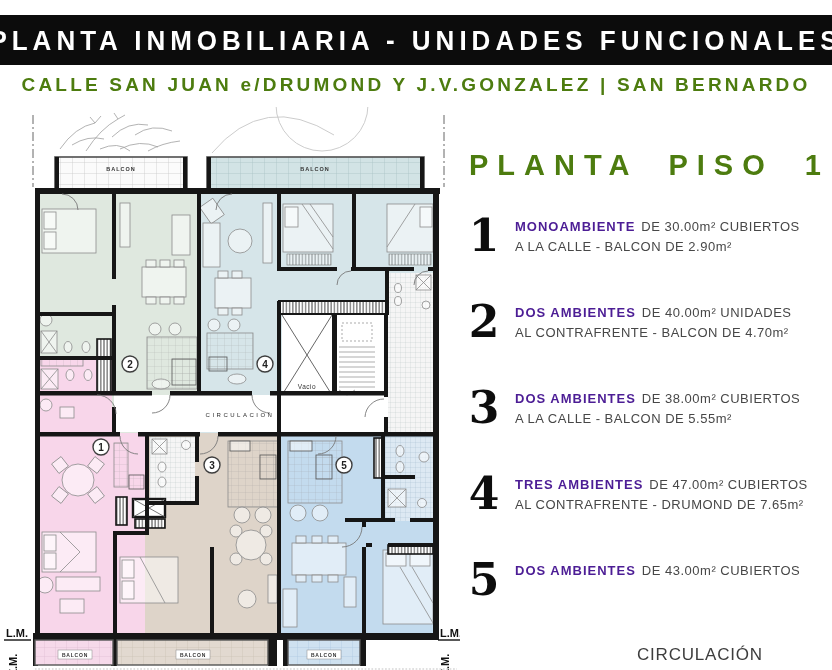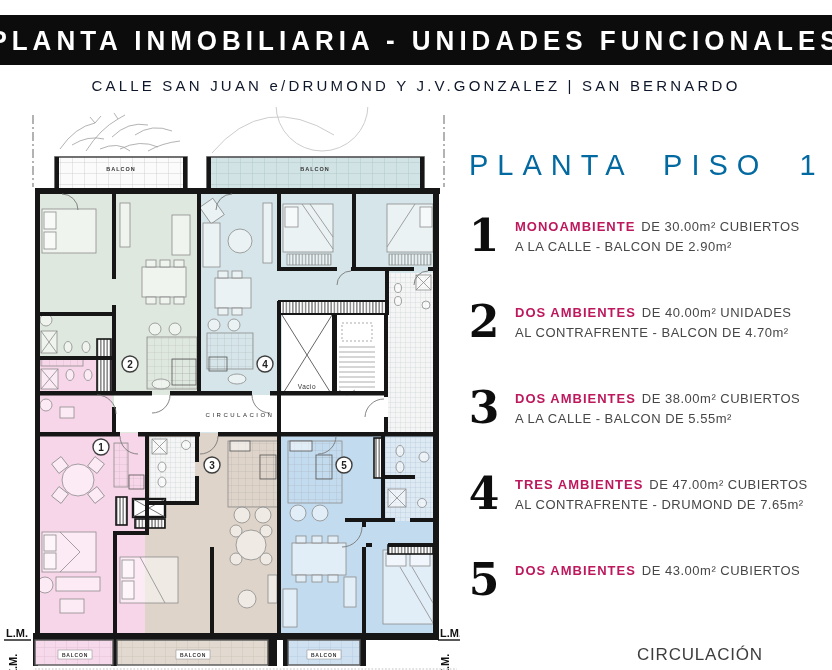--- a/index.html
+++ b/index.html
@@ -5,35 +5,35 @@
   html,body{margin:0;padding:0;background:#ffffff;}
   .page{position:relative;width:832px;height:668px;background:#ffffff;overflow:hidden;
         font-family:"Liberation Sans",sans-serif;margin-top:15px;}
   
   .topbar{position:absolute;left:0;top:0;width:832px;height:50px;background:#0c0c0c;
           display:flex;align-items:center;justify-content:center;}
   .topbar-text{color:#ffffff;font-weight:bold;font-size:26px;letter-spacing:5px;
                white-space:nowrap;transform:scaleY(1.08);}
   .subbar{position:absolute;left:0;top:50px;width:832px;height:40px;background:#ffffff;
           display:flex;align-items:center;justify-content:center;}
-  .subbar-text{color:#0f172a;font-weight:normal;font-size:15px;letter-spacing:3.2px;white-space:nowrap;}
+  .subbar-text{color:#4d7c0f;font-weight:bold;font-size:19px;letter-spacing:3.2px;white-space:nowrap;}
   
   .plan-wrap{position:absolute;left:0;top:92px;width:460px;height:578px;}
   svg text{font-family:"Liberation Sans",sans-serif;}
   
   .panel{position:absolute;left:455px;top:92px;width:372px;height:578px;}
-  .panel h1{margin:42px 0 0 14px;font-size:29px;font-weight:normal;letter-spacing:9px;
-            word-spacing:14px;color:#0369a1;white-space:nowrap;}
+  .panel h1{margin:42px 0 0 14px;font-size:29px;font-weight:bold;letter-spacing:9px;
+            word-spacing:14px;color:#4d7c0f;white-space:nowrap;}
   .units{margin:34px 0 0 6px;}
   .unit-item{display:flex;margin-bottom:46px;}
   .unit-num{width:46px;flex:0 0 46px;text-align:center;font-family:"DejaVu Serif",serif;
             font-weight:bold;font-size:44px;line-height:40px;color:#0d0d0d;}
   .unit-desc{padding-left:8px;padding-top:1px;font-size:13px;color:#474747;
              letter-spacing:.5px;line-height:1.5;}
-  .unit-desc .b{font-weight:bold;color:#be185d;letter-spacing:1px;margin-right:6px;}
+  .unit-desc .b{font-weight:bold;color:#4c1d95;letter-spacing:1px;margin-right:6px;}
   .panel-footer{position:absolute;left:182px;top:534px;font-size:17px;color:#3d3d3d;
                 letter-spacing:.8px;line-height:1.65;}
 </style>
 </head>
 <body>
 
 <div class="page">
 
   <header class="topbar">
     <div class="topbar-text">PLANTA INMOBILIARIA - UNIDADES FUNCIONALES</div>

